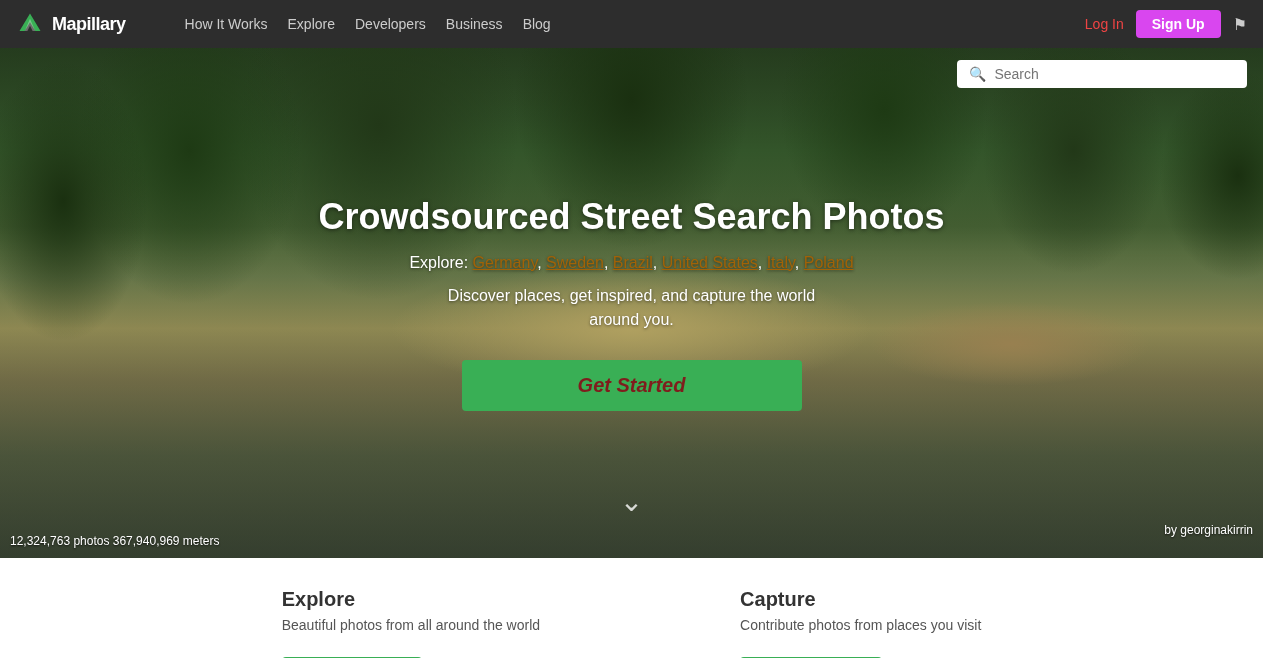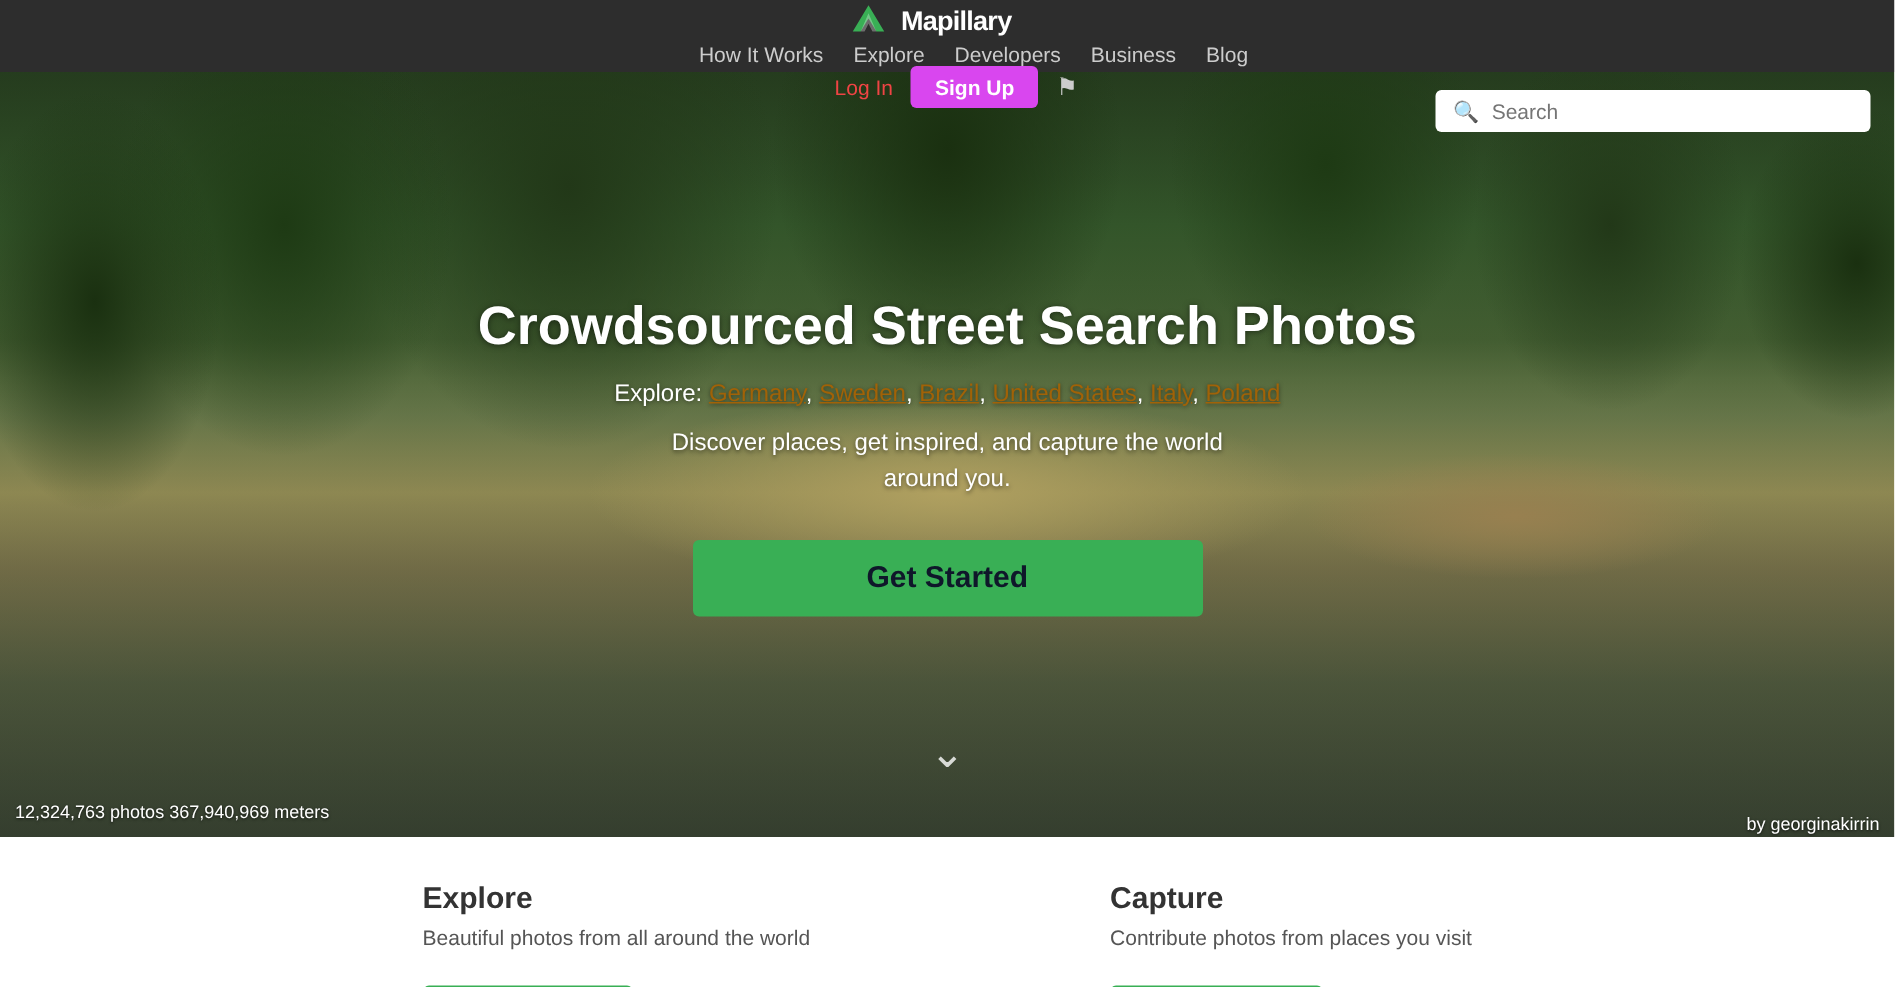--- a/index.html
+++ b/index.html
@@ -7,21 +7,20 @@
 
     
     .navbar {
       background: #2d2d2d;
       height: 48px;
       display: flex;
       align-items: center;
       padding: 0 16px;
       position: relative;
       z-index: 10;
-      flex-direction: column;
     }
     .navbar-logo {
       display: flex;
       align-items: center;
       gap: 8px;
       text-decoration: none;
       margin-right: 24px;
     }
     .navbar-logo-text {
       color: #fff;
@@ -133,30 +132,31 @@
       text-decoration: underline;
     }
     .hero-subtitle {
       font-size: 16px;
       line-height: 1.5;
       margin-bottom: 28px;
       text-shadow: 0 1px 3px rgba(0,0,0,0.5);
     }
     .btn-get-started {
       background: #39af55;
-      color: #0f172a;
+      color: #7f1d1d;
       border: none;
       border-radius: 4px;
       padding: 14px 0;
       width: 340px;
       font-size: 20px;
       font-weight: bold;
       cursor: pointer;
       display: block;
       margin: 0 auto;
+      font-style: italic;
     }
     .search-overlay {
       position: absolute;
       top: 12px;
       right: 16px;
       z-index: 5;
       display: flex;
       align-items: center;
     }
     .search-box {
@@ -194,21 +194,21 @@
       position: absolute;
       bottom: 10px;
       left: 10px;
       z-index: 3;
       color: #fff;
       font-size: 12px;
       text-shadow: 0 1px 2px rgba(0,0,0,0.7);
     }
     .hero-credit {
       position: absolute;
-      bottom: 2px;
+      bottom: 21px;
       right: 10px;
       z-index: 3;
       color: #fff;
       font-size: 12px;
       text-shadow: 0 1px 2px rgba(0,0,0,0.7);
     }
 
     
     .bottom-section {
       background: #fff;

